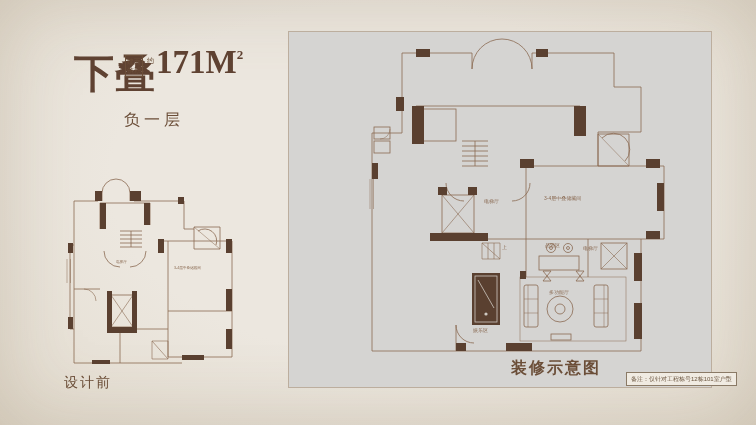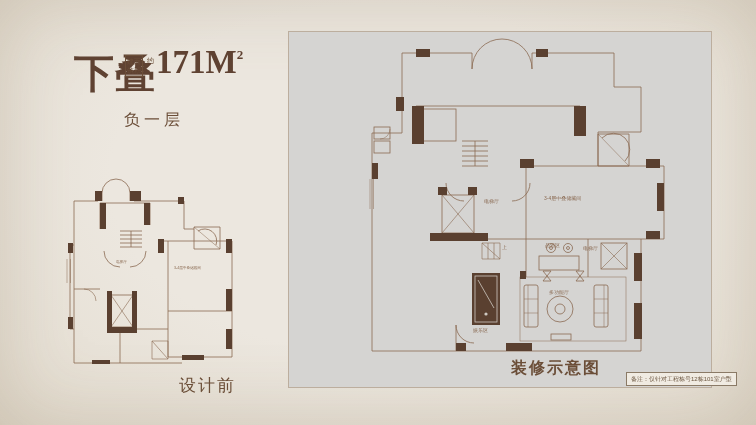--- a/index.html
+++ b/index.html
@@ -36,22 +36,22 @@
     font-size:33px;font-weight:bold;color:#5f4232;white-space:nowrap;
   }
   .area-sup{font-size:13px;vertical-align:14px;font-weight:bold;}
   .floor-label{
     position:absolute;left:116px;top:110px;
     font-size:16px;letter-spacing:4px;color:#6b4e38;white-space:nowrap;margin-left:8px;
   }
   
   .before-plan{position:absolute;left:64px;top:171px;width:172px;height:198px;}
   .before-caption{
-    position:absolute;left:64px;top:374px;width:172px;text-align:right;
-    font-size:17px;letter-spacing:2px;color:#6b4e38;
+    position:absolute;left:64px;top:374px;width:172px;text-align:left;
+    font-size:14px;letter-spacing:2px;color:#6b4e38;
   }
   .panel{
     position:absolute;left:288px;top:31px;width:424px;height:357px;
     background:#d5d4d2;border:1px solid #bcae9e;box-sizing:border-box;
   }
   .after-plan{position:absolute;left:7px;top:5px;width:372px;height:320px;}
   .after-caption{
     position:absolute;left:222px;top:326px;
     font-size:16px;font-weight:bold;letter-spacing:2px;color:#6b4e38;white-space:nowrap;
   }

